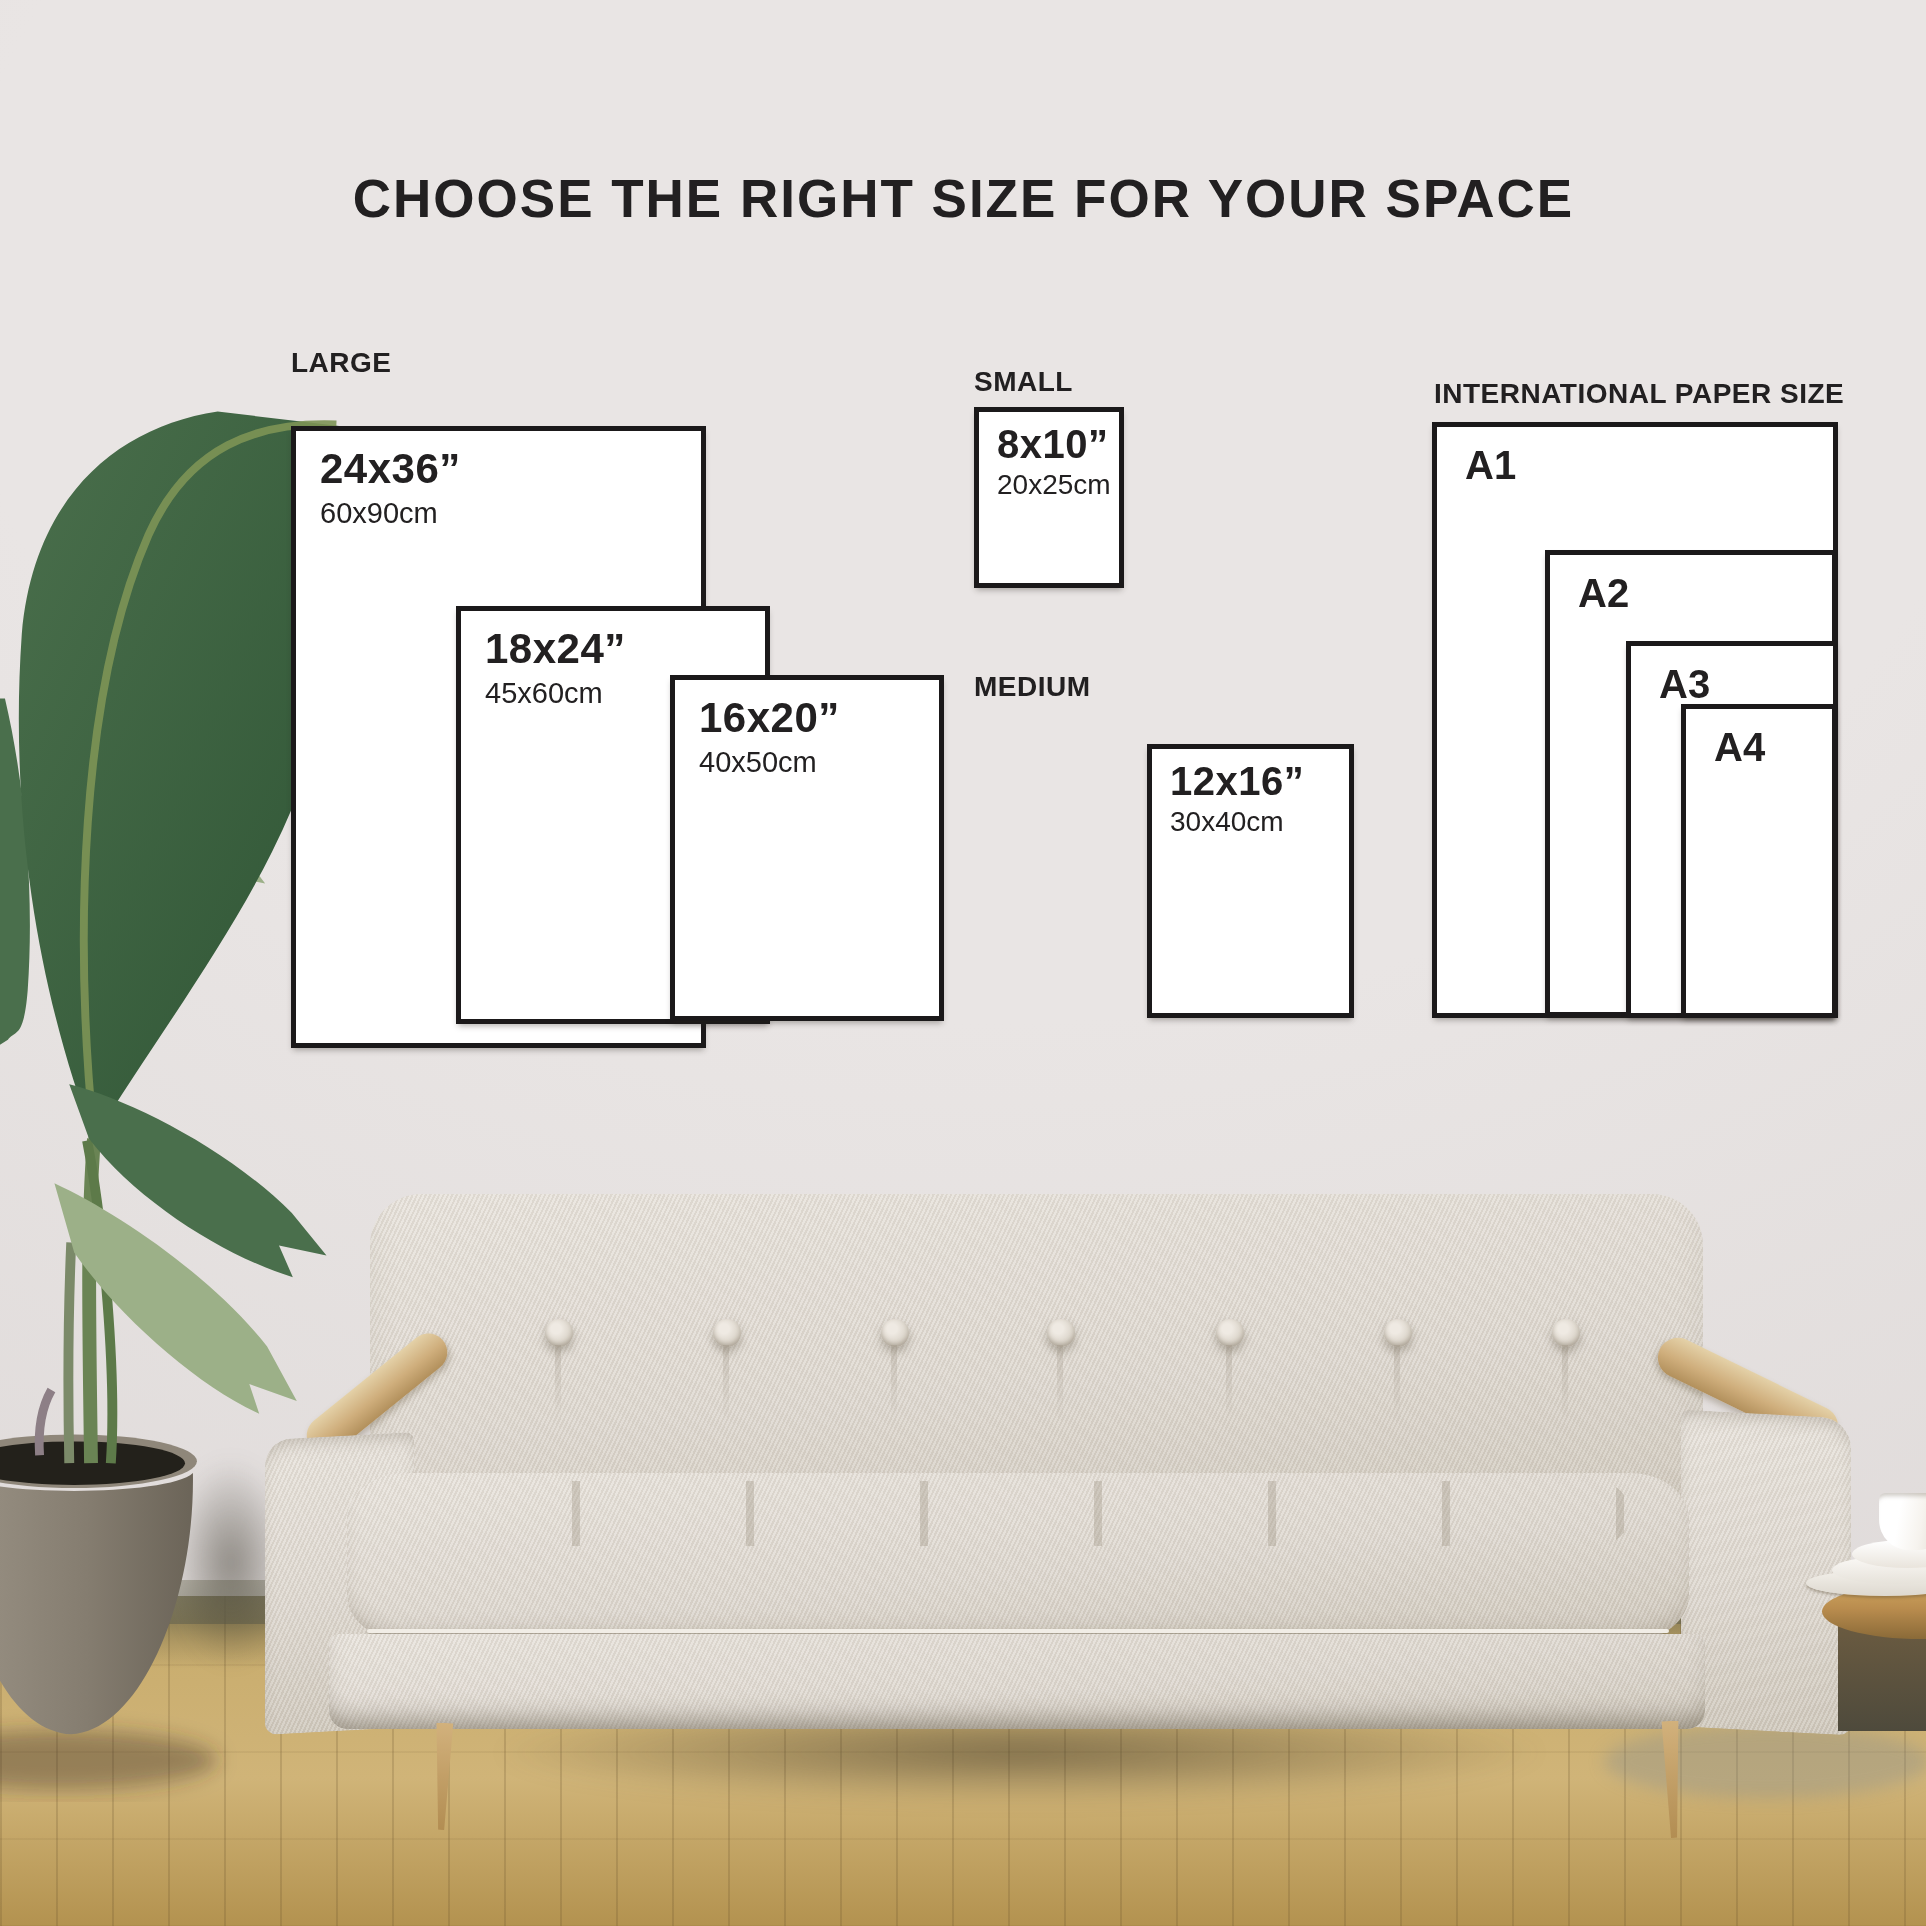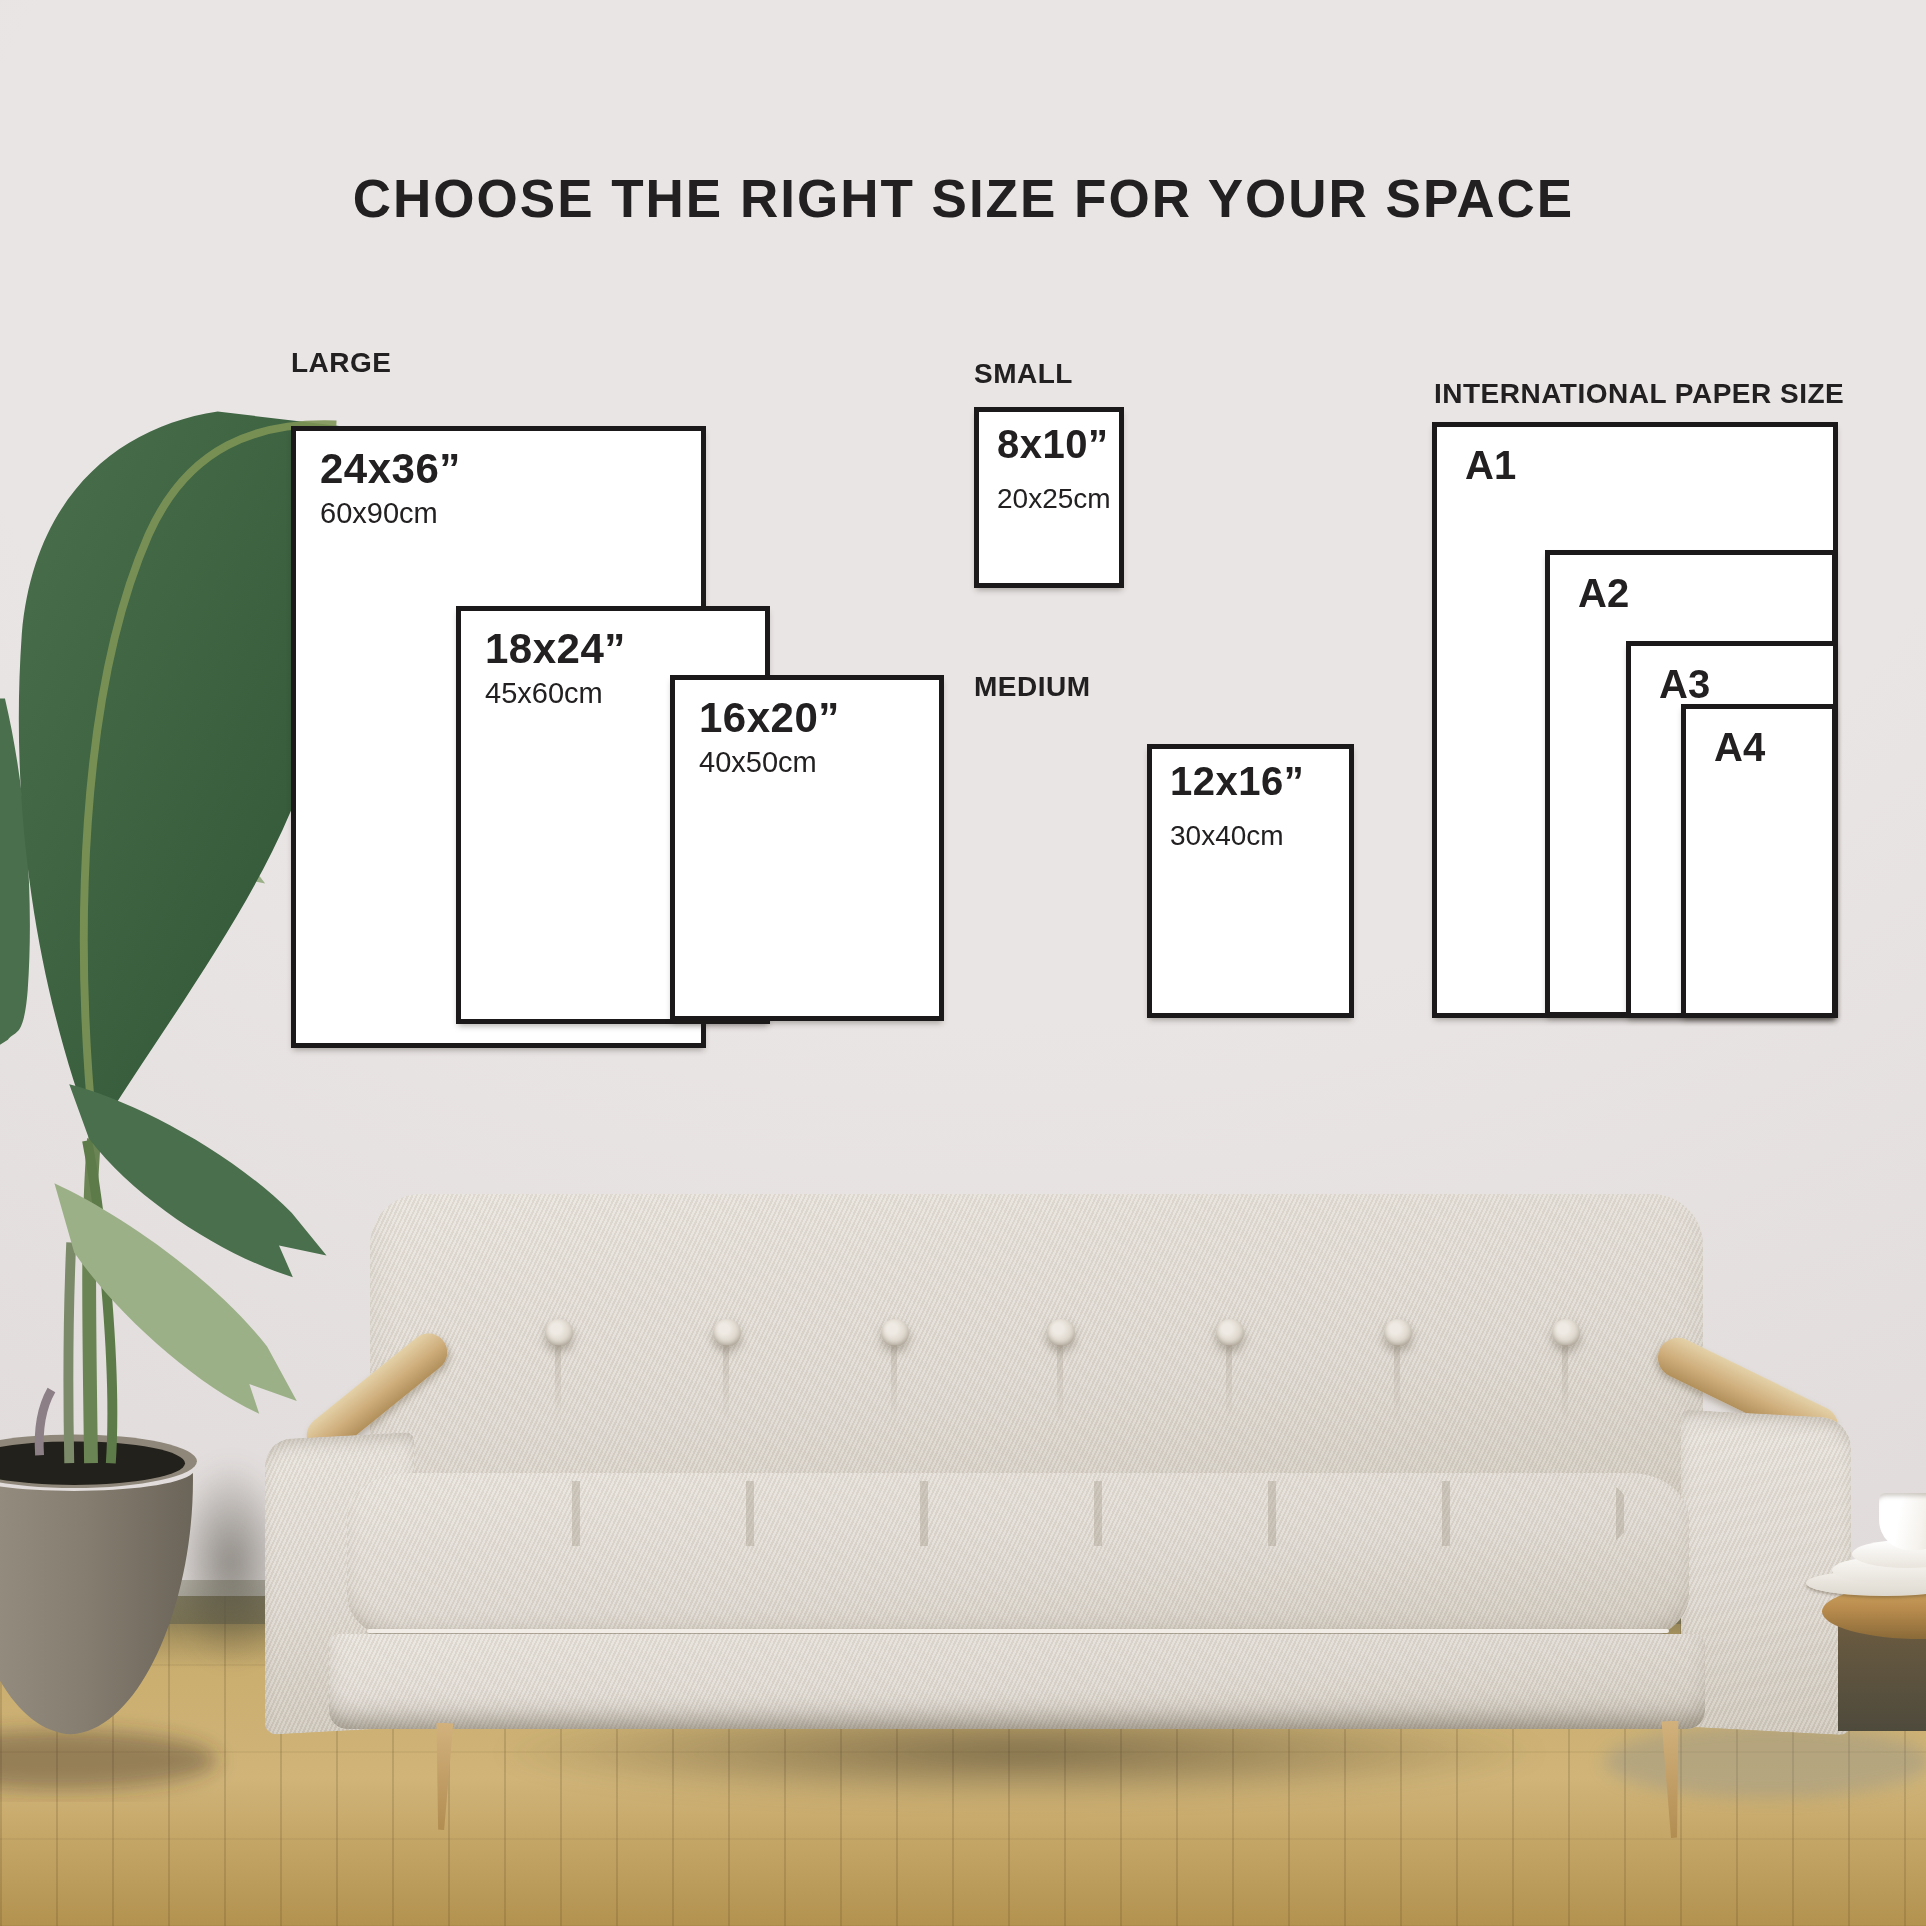--- a/index.html
+++ b/index.html
@@ -25,39 +25,39 @@
   .corner-shadow{position:absolute;left:147px;top:1414px;width:168px;height:297px;
     background:radial-gradient(50% 50% at 50% 50%, rgba(58,54,42,.5), rgba(58,54,42,0) 70%);
     filter:blur(10px);}
   .floor-stain{position:absolute;left:1604px;top:1725px;width:327px;height:73px;border-radius:50%;
     background:rgba(128,138,144,.32);filter:blur(8px);}
   
   .title{position:absolute;left:0;top:170px;width:1927px;margin:0;text-align:center;
     font-size:53px;line-height:57px;font-weight:700;letter-spacing:2px;color:var(--text);z-index:8;}
   .grp-label{position:absolute;font-size:28px;font-weight:700;letter-spacing:0.5px;color:var(--text);z-index:8;}
   .lbl-large{left:291px;top:347px;}
-  .lbl-small{left:974px;top:358px;}
+  .lbl-small{left:974px;top:366px;}
   .lbl-medium{left:974px;top:671px;}
   .lbl-intl{left:1434px;top:378px;}
   .size-box{position:absolute;background:var(--box-fill);border:5px solid var(--box-border);
     box-sizing:border-box;z-index:8;box-shadow:0 4px 6px -2px rgba(40,35,30,.35);}
   .box-24x36{left:291px;top:398px;width:415px;height:622px;z-index:8;margin-top:28px;}
   .box-18x24{left:456px;top:606px;width:314px;height:418px;z-index:9;}
   .box-16x20{left:670px;top:675px;width:274px;height:346px;z-index:10;}
   .box-8x10 {left:974px;top:407px;width:150px;height:181px;}
   .box-12x18{left:974px;top:711px;width:207px;height:308px;z-index:8;}
   .box-12x16{left:1147px;top:744px;width:207px;height:274px;z-index:9;}
   .box-a1{left:1432px;top:422px;width:406px;height:596px;z-index:8;}
   .box-a2{left:1545px;top:550px;width:292px;height:467px;z-index:9;}
   .box-a3{left:1626px;top:641px;width:212px;height:377px;z-index:10;}
   .box-a4{left:1681px;top:704px;width:156px;height:314px;z-index:11;}
   .size-in{font-size:42px;font-weight:700;color:var(--text);margin:14px 0 0 24px;letter-spacing:0.5px;}
   .size-cm{font-size:29px;font-weight:400;color:var(--text);margin:4px 0 0 24px;}
   .box-8x10 .size-in,.box-12x18 .size-in,.box-12x16 .size-in{font-size:40px;margin:10px 0 0 18px;}
-  .box-8x10 .size-cm,.box-12x18 .size-cm,.box-12x16 .size-cm{font-size:28px;margin:16px 0 0 18px;}
+  .box-8x10 .size-cm,.box-12x18 .size-cm,.box-12x16 .size-cm{font-size:28px;margin:2px 0 0 18px;}
   .size-a{font-size:40px;font-weight:700;color:var(--text);margin:16px 0 0 28px;}
   
   .sofa{position:absolute;left:0;top:0;z-index:3;}
   .fabric{
     background-image:
       repeating-linear-gradient(115deg, rgba(255,255,255,.16) 0 2px, rgba(150,140,125,.12) 2px 4px),
       linear-gradient(175deg,#e8e3dc 0%, var(--sofa) 55%, var(--sofa-dark) 100%);
   }
   .sofa-shadow{position:absolute;left:287px;top:1683px;width:1465px;height:139px;border-radius:50%;
     background:radial-gradient(50% 50% at 50% 50%, rgba(66,58,42,.55), rgba(66,58,42,0) 72%);

